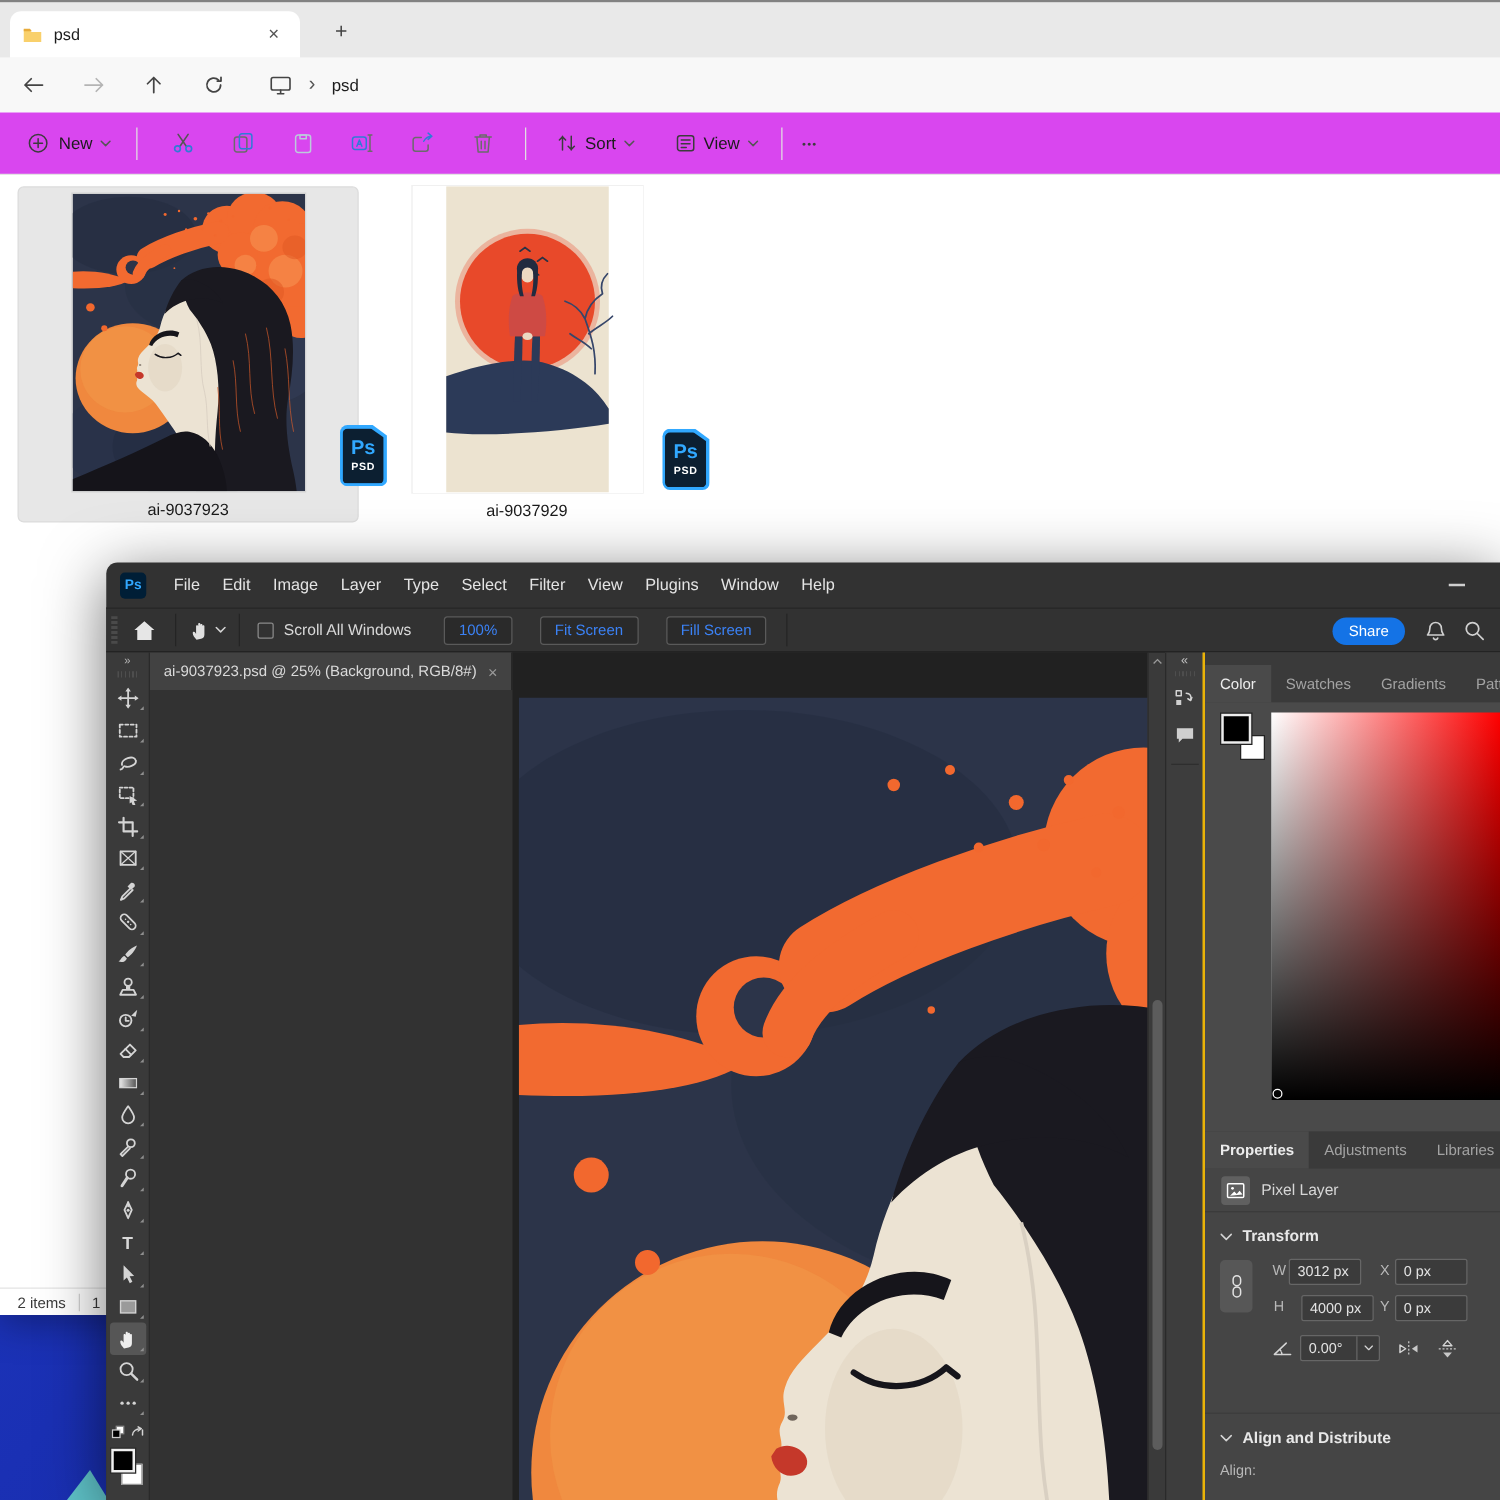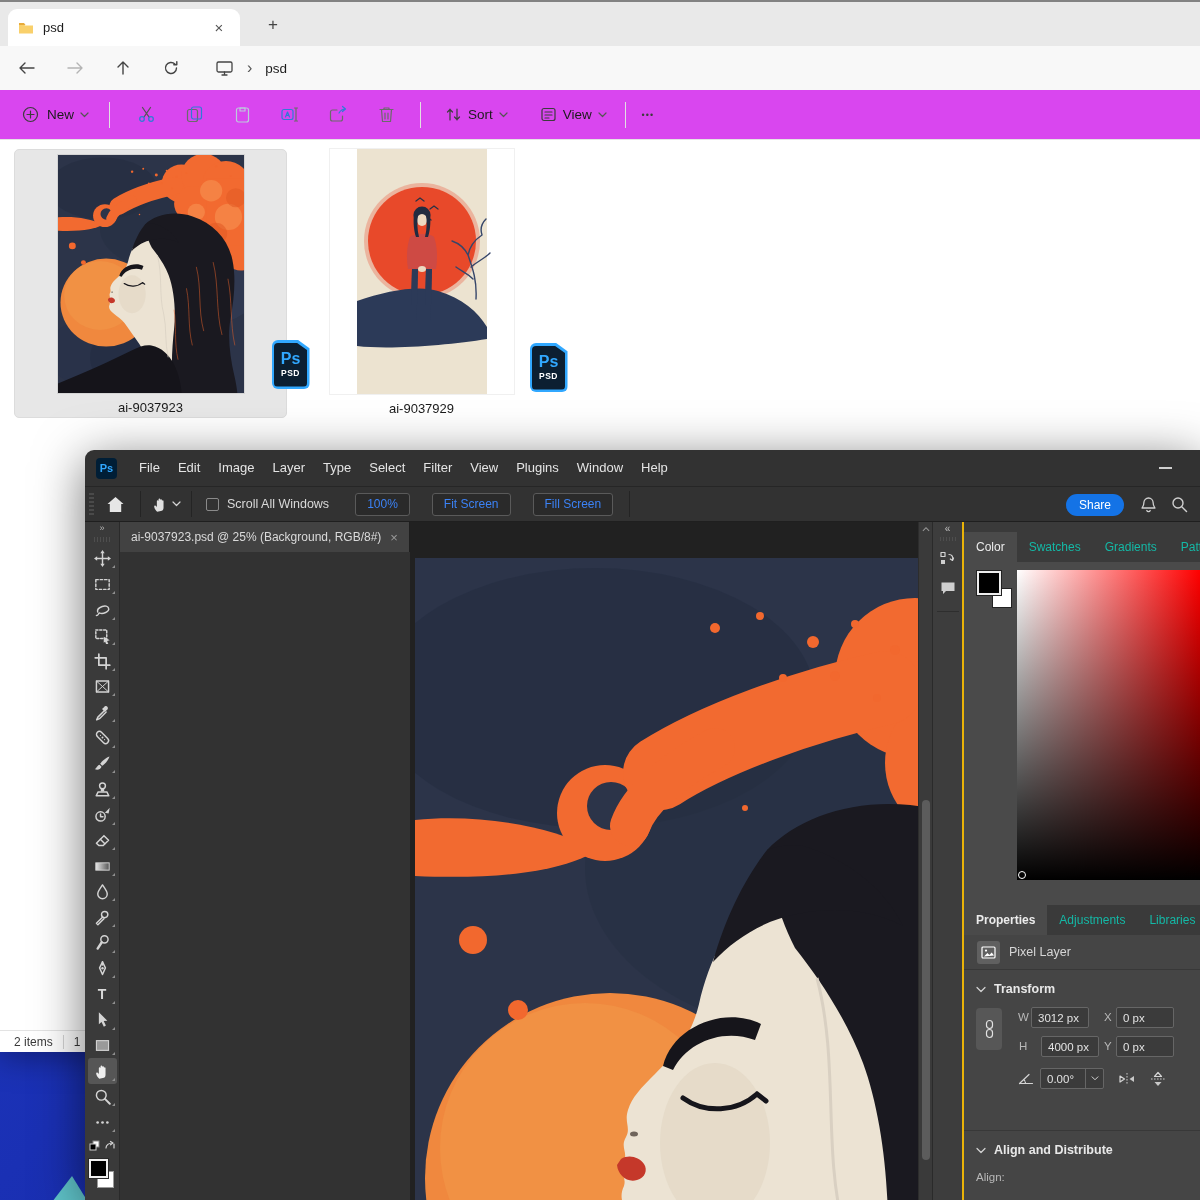--- a/index.html
+++ b/index.html
@@ -119,21 +119,21 @@
   .dock-collapse{height:14px;color:#c0c0c0;font-size:10px;line-height:13px;}
   .dock-grip{width:16px;height:4px;margin:1px 0 6px;
      background:repeating-linear-gradient(to right,#4e4e4e 0 1px,transparent 1px 3px);}
   .dock-btn{width:24px;height:24px;margin-bottom:5px;display:flex;align-items:center;justify-content:center;border-radius:4px;}
   .dock-hr{width:22px;height:1px;background:#2e2e2e;margin-top:6px;}
   
   .ps-panels{width:238px;background:#454545;border-left:2px solid #eab308;flex:none;
      display:flex;flex-direction:column;overflow:hidden;}
   .pn-strip{height:10px;background:#3a3a3a;flex:none;}
   .pn-tabs{height:30px;background:#3a3a3a;display:flex;flex:none;}
-  .pn-tab{padding:0 12px;font-size:12px;color:#14b8a6;display:flex;align-items:center;}
+  .pn-tab{padding:0 12px;font-size:12px;color:#a3a3a3;display:flex;align-items:center;}
   .pn-tab.act{background:#4a4a4a;color:#ececec;}
   .colorbox{height:343px;position:relative;flex:none;background:#4a4a4a;}
   .cb-sw{position:absolute;left:13px;top:9px;width:42px;height:42px;}
   .cb-sw .bg{position:absolute;left:15px;top:17px;width:20px;height:20px;background:#fff;border:1px solid #222;}
   .cb-sw .fg{position:absolute;left:0;top:0;width:24px;height:24px;background:#000;
      border:2px solid #ededed;box-shadow:0 0 0 1px #222;}
   .grad{position:absolute;left:53px;top:8px;right:0;height:310px;
      background:linear-gradient(to bottom,rgba(0,0,0,0),#000),linear-gradient(to right,#fff,#f00);}
   .grad-marker{position:absolute;left:1px;bottom:1px;width:8px;height:8px;border:1.5px solid #fff;border-radius:50%;}
   .pixelrow{height:34px;display:flex;align-items:center;gap:9px;padding-left:13px;flex:none;background:#454545;}

